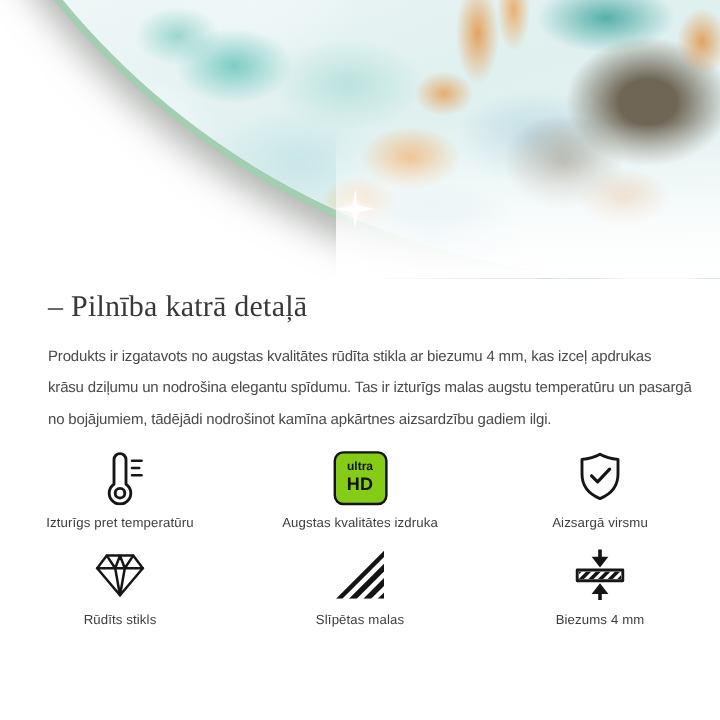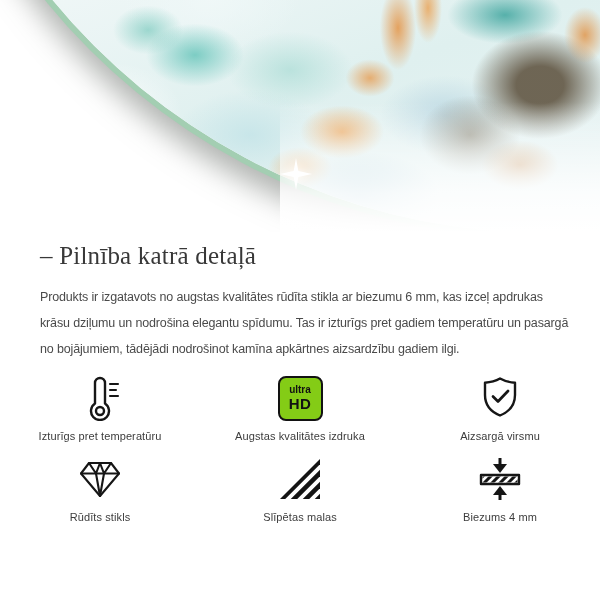--- a/index.html
+++ b/index.html
@@ -91,22 +91,22 @@
       <path d="M16,0 L18.3,13 L32,16 L18.3,19 L16,32 L13.7,19 L0,16 L13.7,13 Z" fill="#ffffff"></path>
       <circle cx="16" cy="16" r="2.4" fill="#ffffff"></circle>
     </svg>
   </div>
 
   <h1 class="title">
     <span>– Pilnība katrā detaļā</span>
   </h1>
 
   <div class="desc">
-    <div>Produkts ir izgatavots no augstas kvalitātes rūdīta stikla ar biezumu 6 mm, kas izceļ apdrukas</div>
-    <div>krāsu dziļumu un nodrošina elegantu spīdumu. Tas ir izturīgs pret gadiem temperatūru un pasargā</div>
+    <div>Produkts ir izgatavots no augstas kvalitātes rūdīta stikla ar biezumu 4 mm, kas izceļ apdrukas</div>
+    <div>krāsu dziļumu un nodrošina elegantu spīdumu. Tas ir izturīgs malas augstu temperatūru un pasargā</div>
     <div>no bojājumiem, tādējādi nodrošinot kamīna apkārtnes aizsardzību gadiem ilgi.</div>
   </div>
 
   <div class="features">
 
     <div class="feature">
       <div class="icon-box">
         <svg width="44" height="46" viewBox="0 0 44 46">
           <path class="stroke" d="M17,28.5 V8 a5,5 0 0 1 10,0 V28.5 a9,9 0 1 1 -10,0 Z"></path>
           <circle class="stroke" cx="22" cy="36" r="4"></circle>

